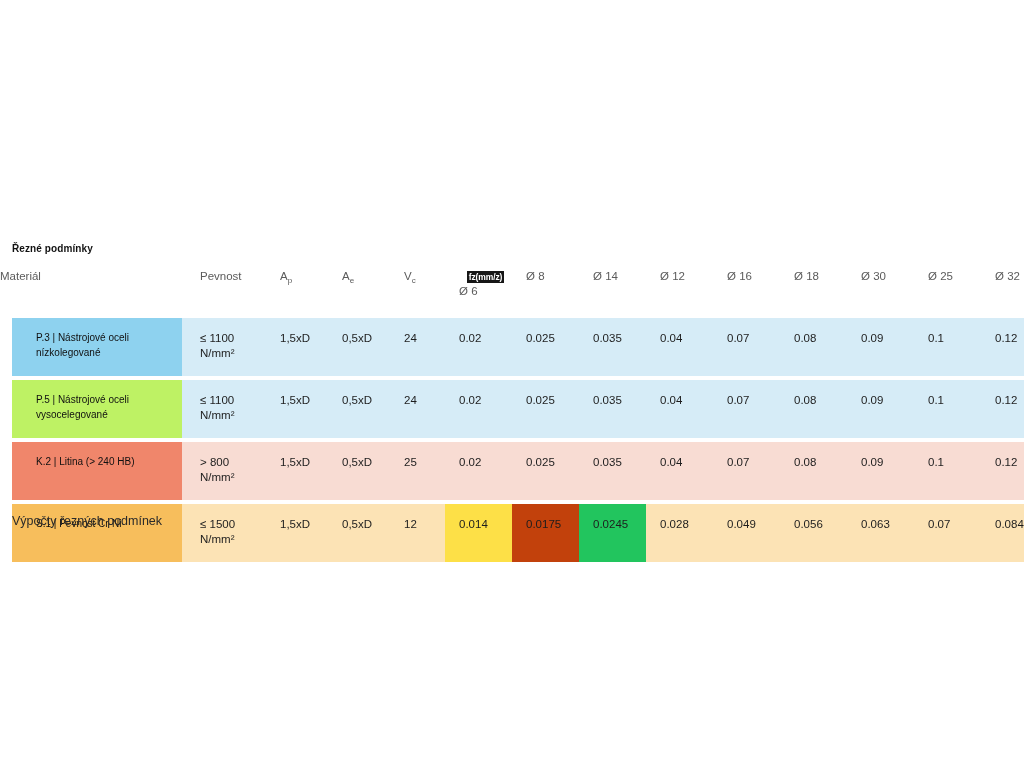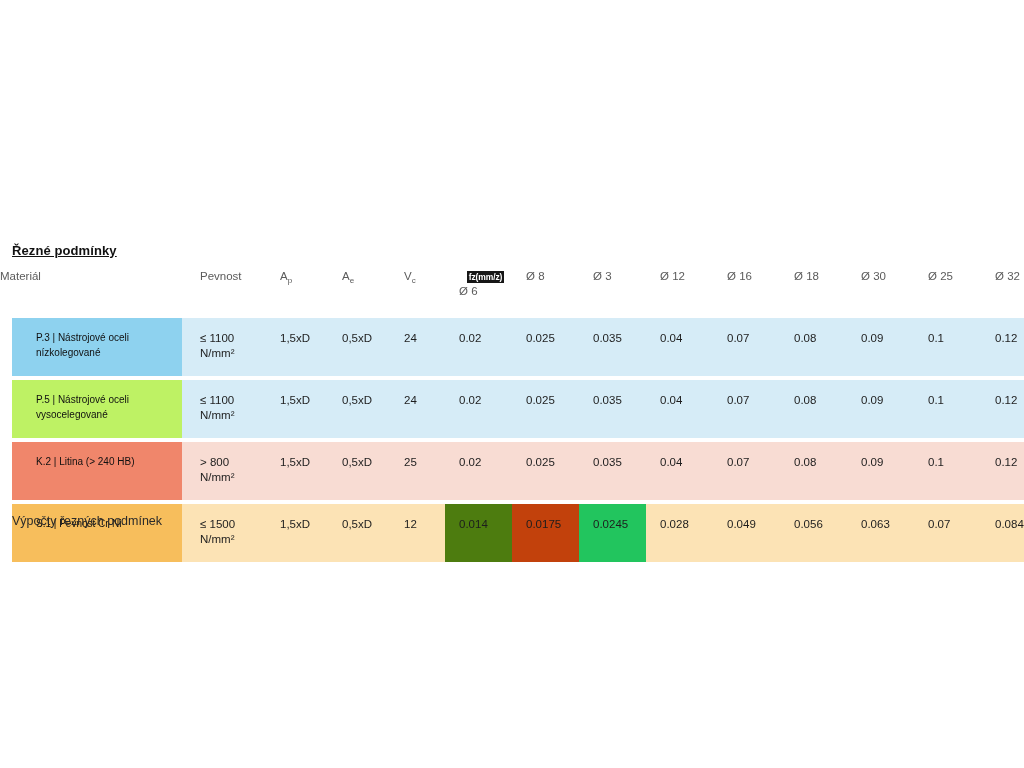--- a/index.html
+++ b/index.html
@@ -22,26 +22,25 @@
     top: 0;
     width: 1024px;
     height: 768px;
   }
 
   
   .table-title {
     position: absolute;
     left: 12px;
     top: 243px;
-    font-size: 13px;
+    font-size: 10px;
     font-weight: bold;
     color: #111111;
     letter-spacing: 0.1px;
     white-space: nowrap;
-    text-decoration: underline;
   }
 
   
   .cut-table {
     position: absolute;
     left: 0px;
     top: 270px;
     width: 1024px;
     border-collapse: separate;
     border-spacing: 0;
@@ -199,21 +198,21 @@
           <span>V</span><span class="sub">c</span>
         </th>
         <th class="h-dia">
           <span class="fz-wrap"><span class="fz-badge">fz(mm/z)</span></span>
           <span>Ø 6</span>
         </th>
         <th class="h-dia">
           <span>Ø 8</span>
         </th>
         <th class="h-dia">
-          <span>Ø 3</span>
+          <span>Ø 14</span>
         </th>
         <th class="h-dia">
           <span>Ø 12</span>
         </th>
         <th class="h-dia">
           <span>Ø 16</span>
         </th>
         <th class="h-dia">
           <span>Ø 18</span>
         </th>
@@ -298,21 +297,21 @@
         </tr>
         <tr>
           <td class="cell-material" style="background: rgb(247, 190, 92);">S.1 | Pevnost Cr-Ni</td>
           <td class="cell-strength" style="background: rgb(252, 227, 181);">
             <div>≤ 1500</div>
             <div>N/mm²</div>
           </td>
           <td class="cell-plain" style="background: rgb(252, 227, 181);">1,5xD</td>
           <td class="cell-plain" style="background: rgb(252, 227, 181);">0,5xD</td>
           <td class="cell-plain" style="background: rgb(252, 227, 181);">12</td>
-          <td class="cell-dia" style="background: #4d7c0f; margin-top: 15px;">0.014</td>
+          <td class="cell-dia" style="background: #fde047; margin-top: 15px;">0.014</td>
           <td class="cell-dia" style="background: #c2410c;">0.0175</td>
           <td class="cell-dia" style="background: #22c55e;">0.0245</td>
           <td class="cell-dia" style="background: rgb(252, 227, 181);">0.028</td>
           <td class="cell-dia" style="background: rgb(252, 227, 181);">0.049</td>
           <td class="cell-dia" style="background: rgb(252, 227, 181);">0.056</td>
           <td class="cell-dia" style="background: rgb(252, 227, 181);">0.063</td>
           <td class="cell-dia" style="background: rgb(252, 227, 181);">0.07</td>
           <td class="cell-dia" style="background: rgb(252, 227, 181);">0.084</td>
         </tr>
       </tbody>

